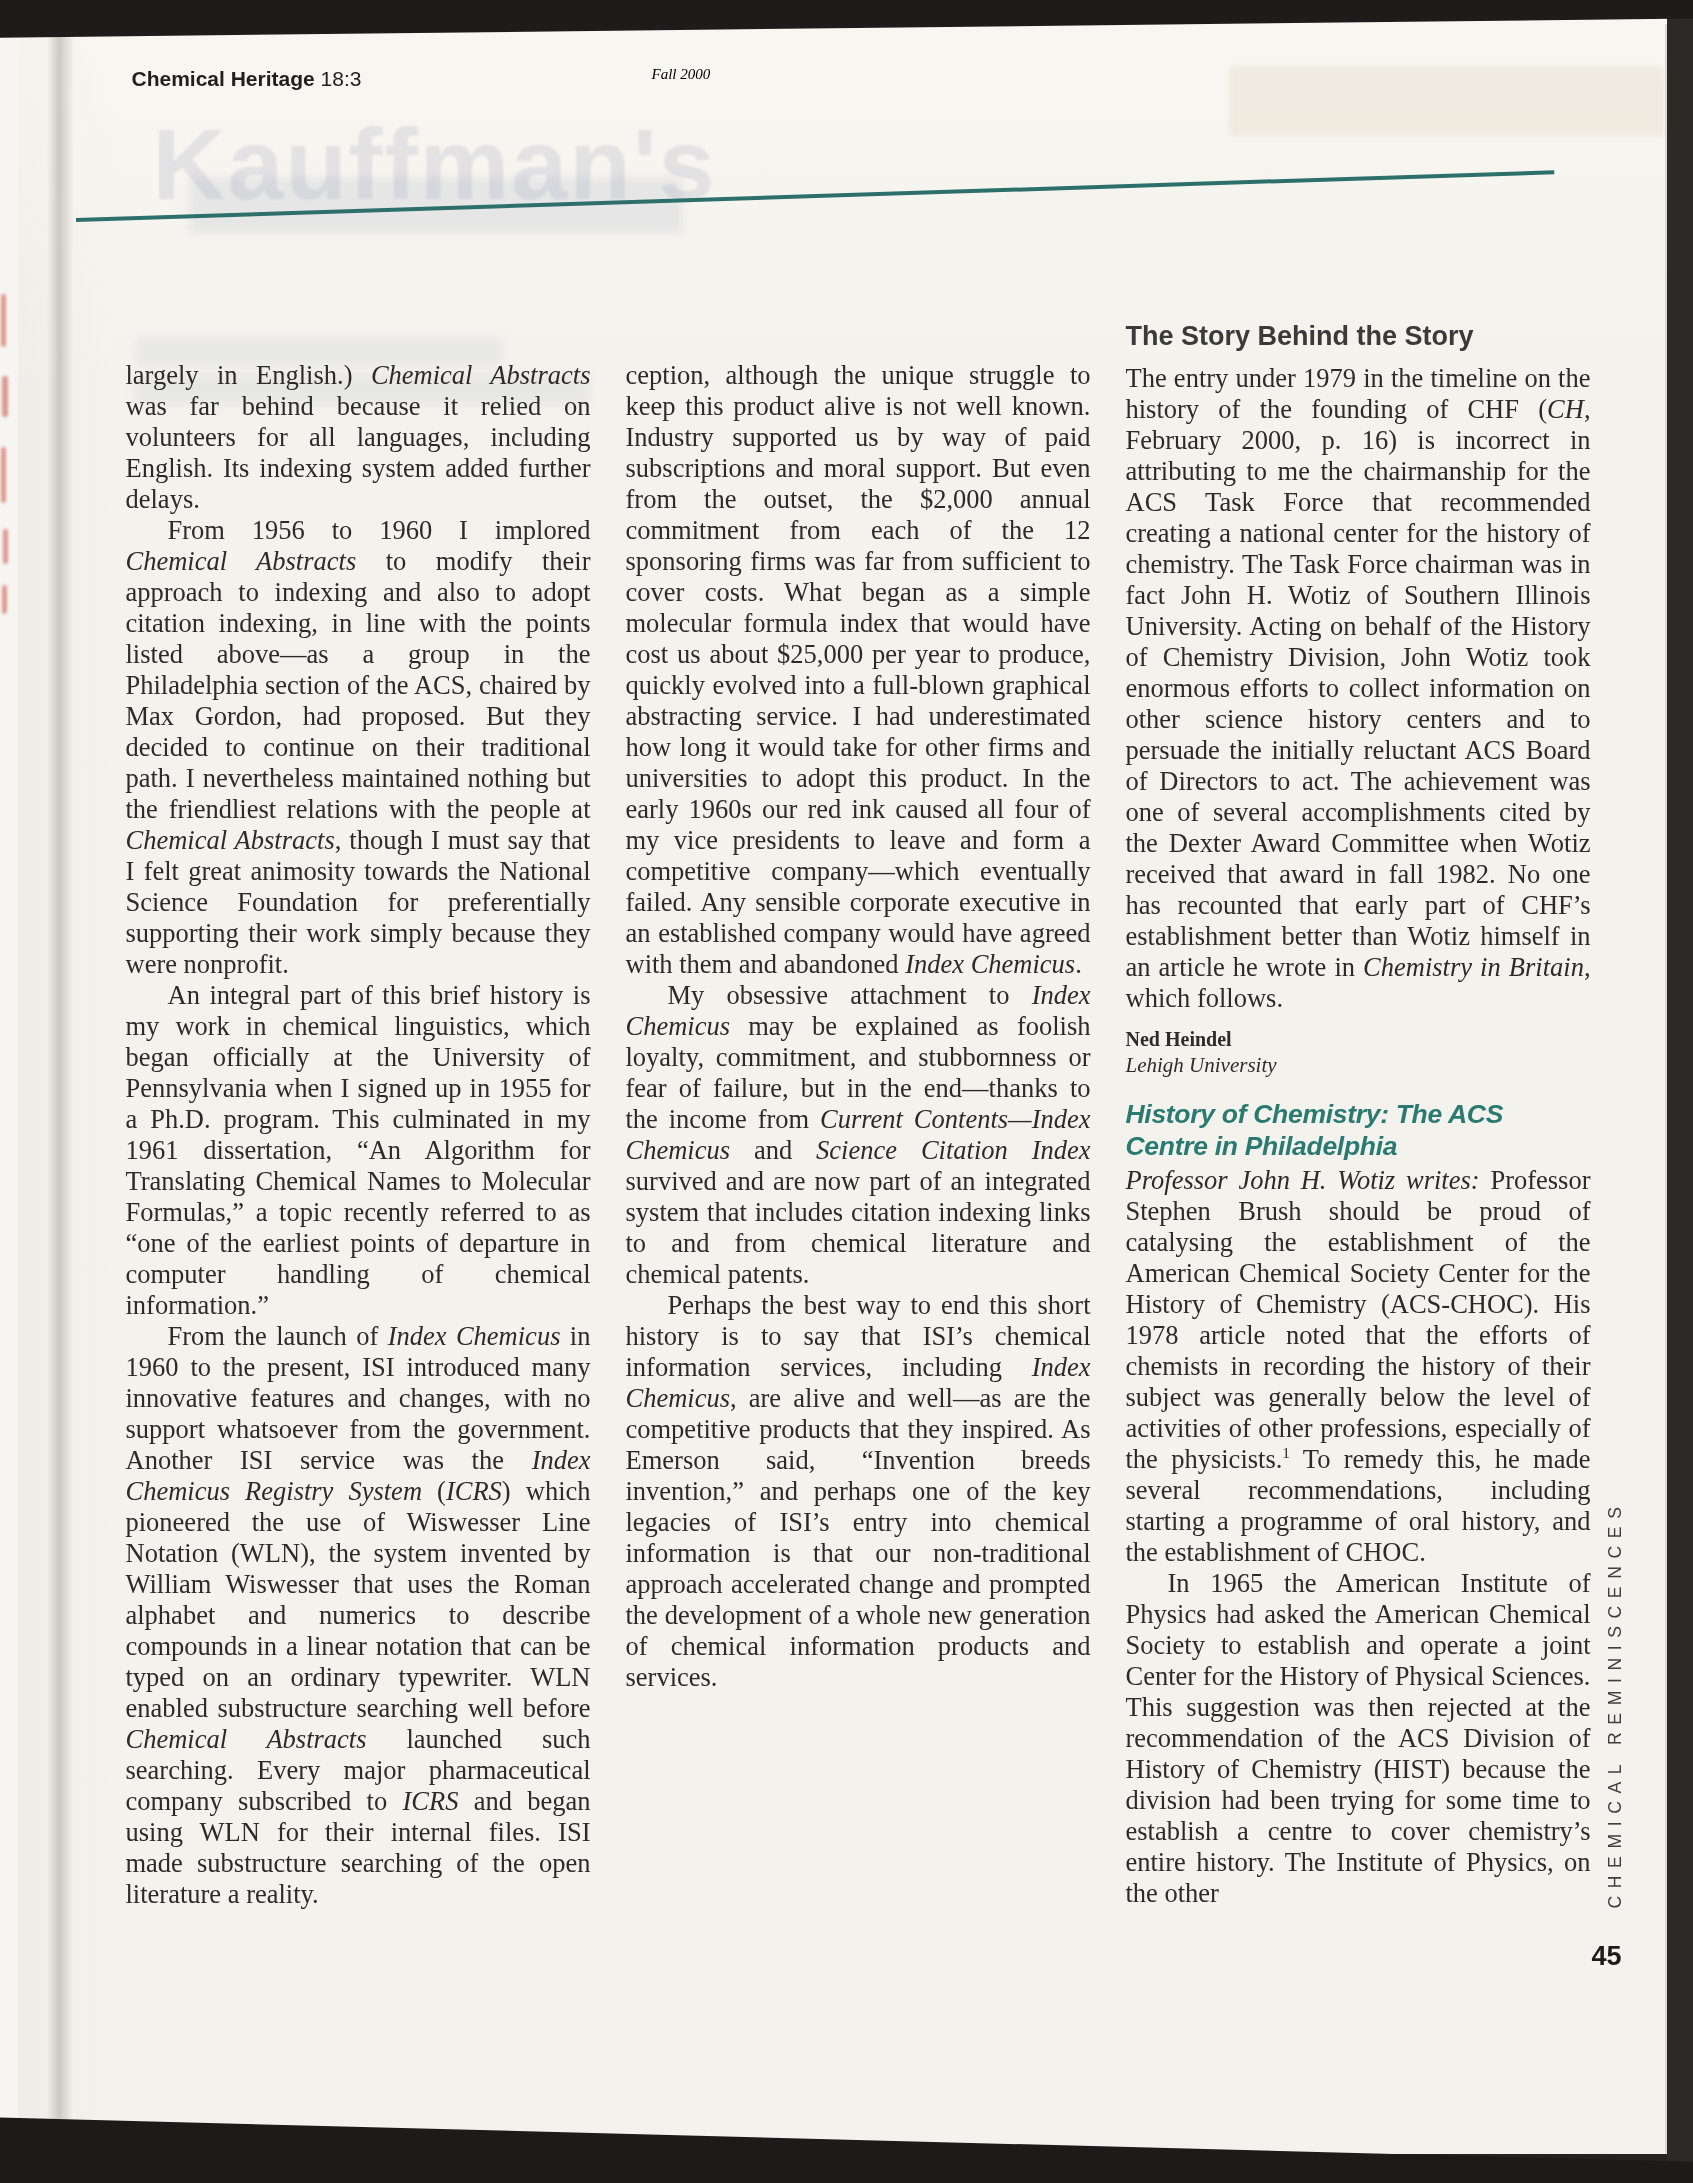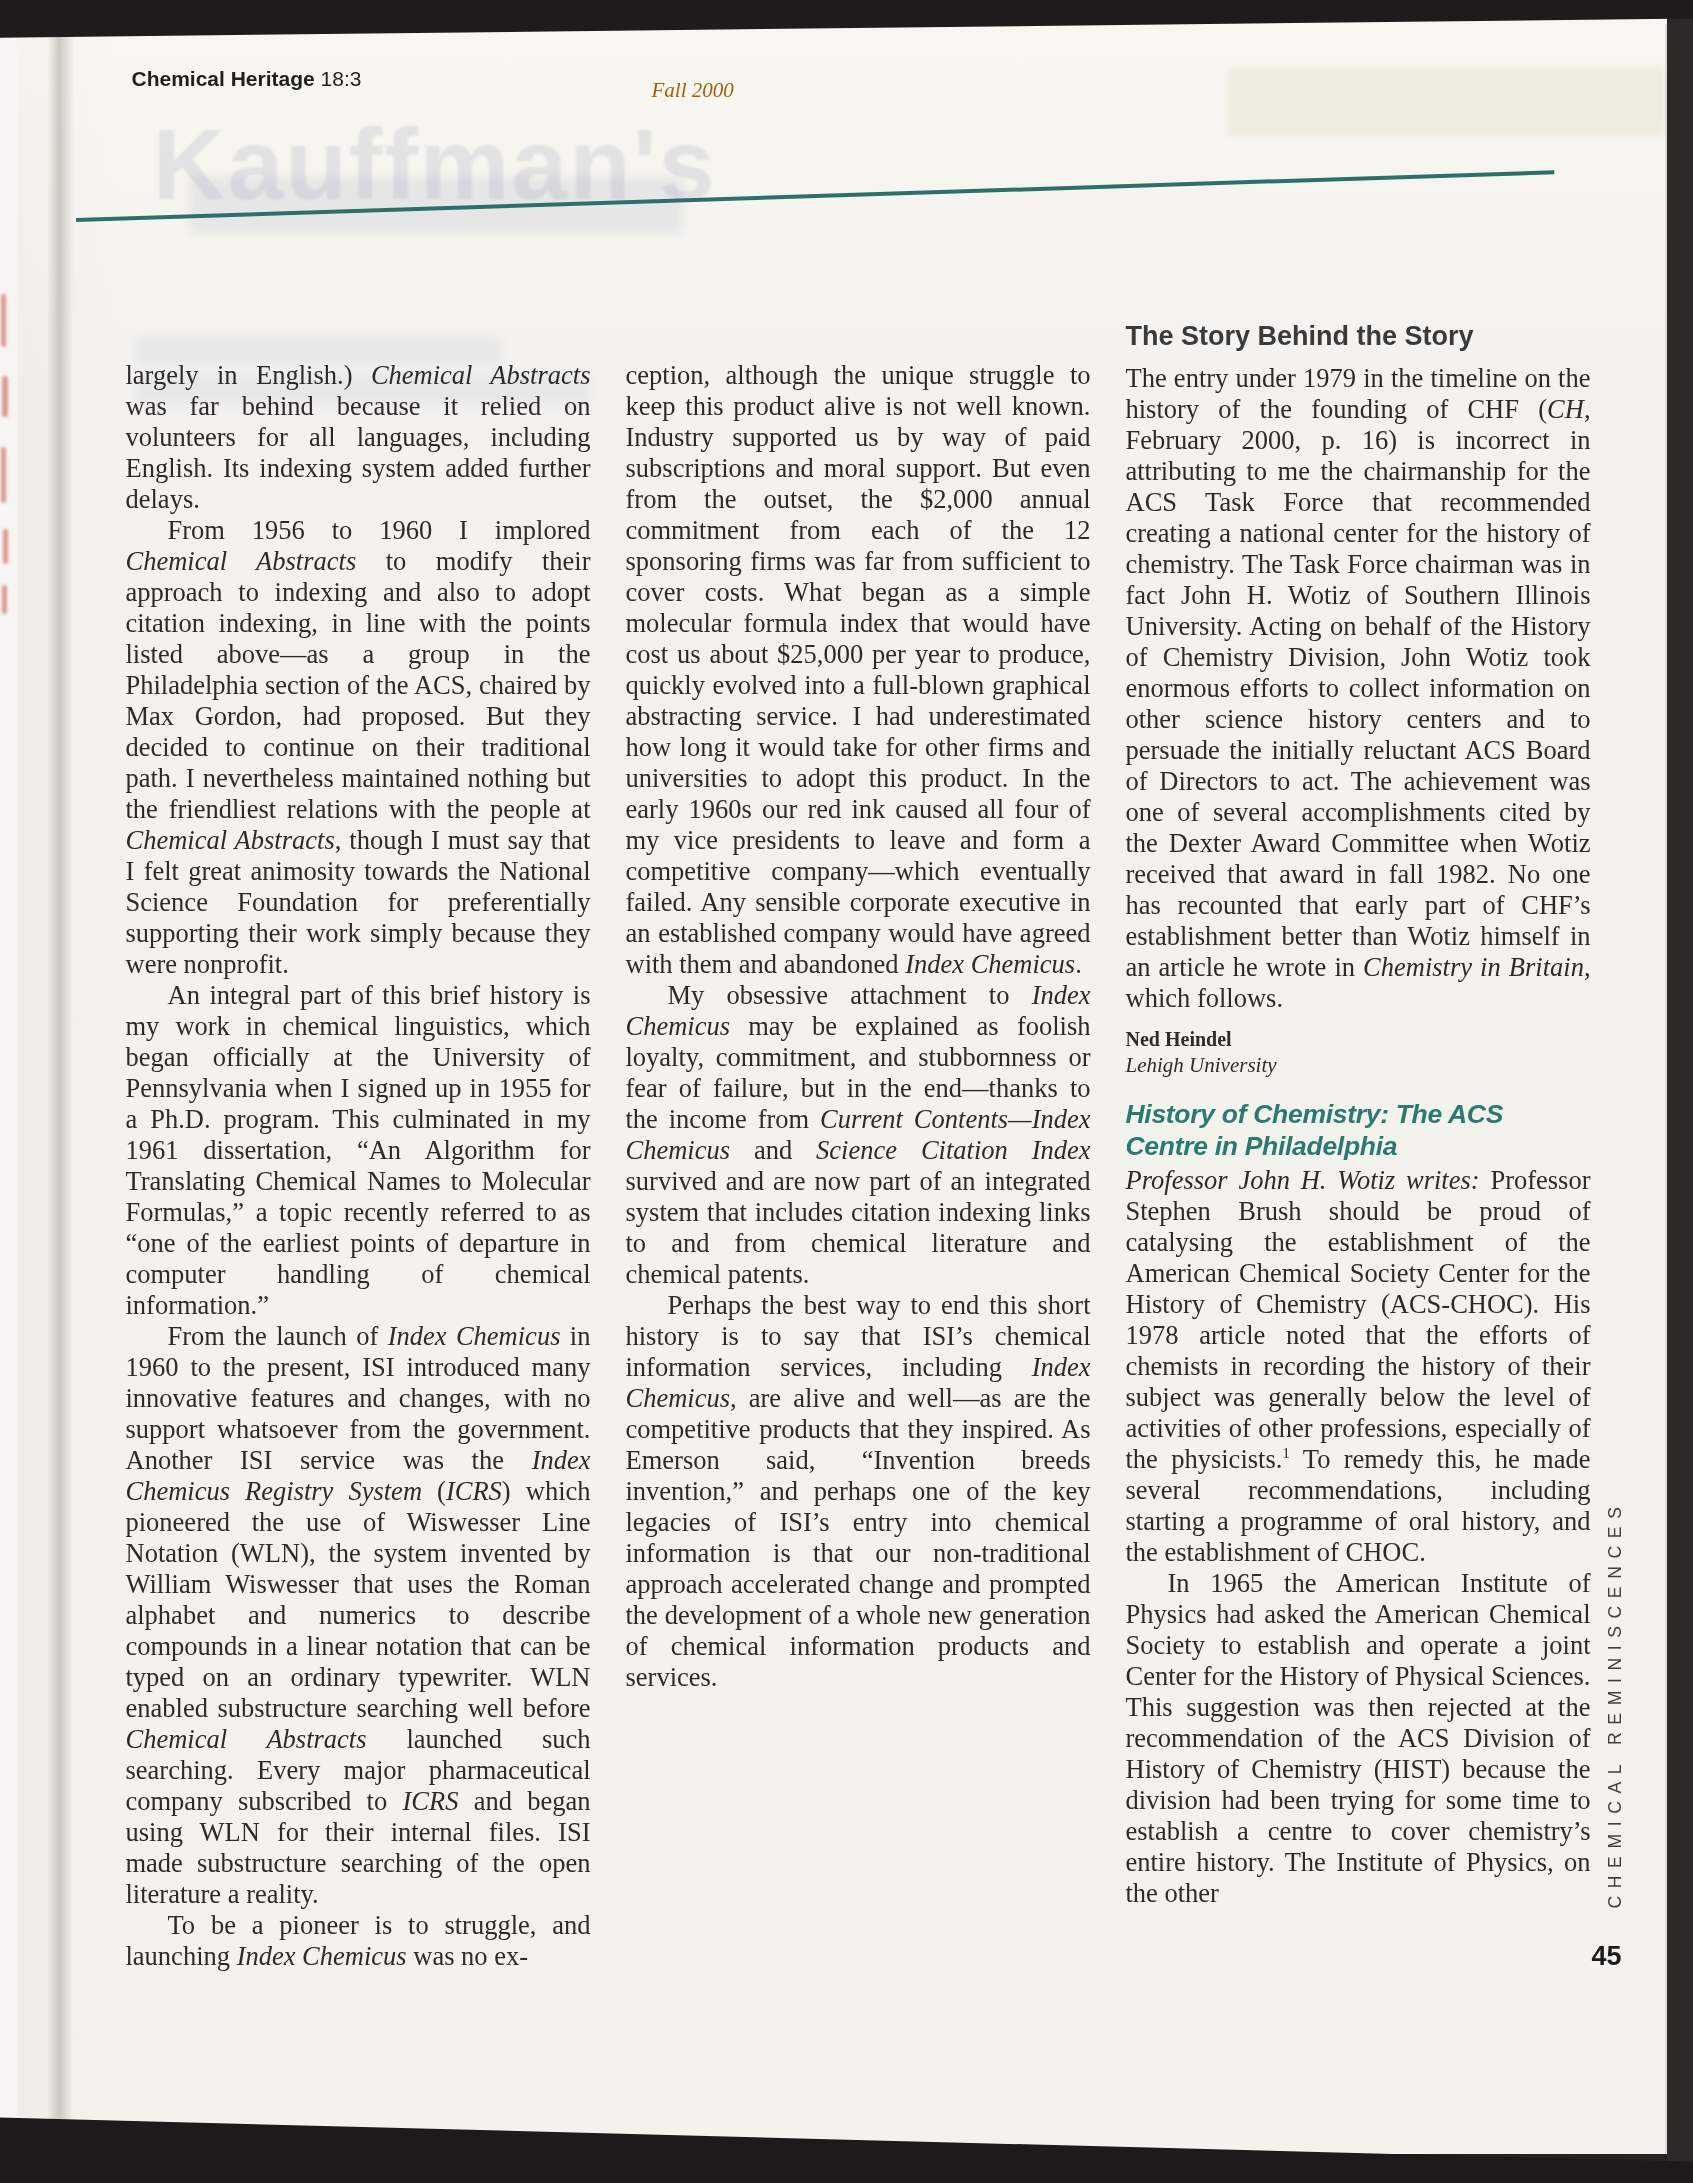--- a/index.html
+++ b/index.html
@@ -13,21 +13,21 @@
   .edge-bottom{position:absolute;left:-11.8px;top:2140px;width:1741px;height:82px;background:#1c1b19;transform:rotate(1.5deg);}
   .edge-right{position:absolute;right:0;top:0;width:27px;height:2183px;background:#2b2a27;}
   .edge-right-line{position:absolute;right:26px;top:23.5px;width:2.9px;height:2129px;background:#dcd9d3;}
   .left-strip{position:absolute;left:0;top:0;width:17.6px;height:2183px;background:#f6f5f2;}
   .spine-fold{position:absolute;left:47px;top:17.6px;width:27px;height:2147px;
     background:linear-gradient(90deg,rgba(210,207,200,0) 0%,rgba(196,193,186,.85) 45%,rgba(244,243,238,1) 100%);}
   .red-bleed{position:absolute;width:5.3px;background:rgba(196,62,48,.5);filter:blur(1.8px);border-radius:2.4px;}
   
   .hdr-left{position:absolute;left:115px;top:54px;font-family:"Liberation Sans",sans-serif;font-size:21px;color:#1f1f1f;white-space:nowrap;}
   .hdr-left b{font-weight:700;}
-  .hdr-season{position:absolute;left:635px;top:53px;font-family:"Liberation Serif",serif;font-style:italic;font-size:21px;color:#a16207;margin-top:12px;}
+  .hdr-season{position:absolute;left:635px;top:53px;font-family:"Liberation Serif",serif;font-style:italic;font-size:15px;color:#000000;}
   
   .ghost-title{position:absolute;left:136px;top:94px;font-family:"Liberation Sans",sans-serif;font-weight:700;font-size:101px;letter-spacing:1.8px;color:rgba(148,152,182,.20);white-space:nowrap;filter:blur(1.2px);}
   .ghost-bar{position:absolute;background:rgba(150,156,188,.15);filter:blur(4.7px);border-radius:3.5px;}
   .ghost-box-tr{position:absolute;left:1212px;top:54px;width:435px;height:69px;background:rgba(214,196,158,.20);filter:blur(2.4px);}
   
   .rule{position:absolute;left:59px;top:205px;width:1479px;height:3.5px;background:#2d6f6a;transform:rotate(-1.85deg);transform-origin:left center;}
   
   .col{position:absolute;width:465px;color:#2d2b28;font-size:26.5px;line-height:31px;text-align:justify;}
   #col1{left:109px;top:347px;}
   #col2{left:609px;top:347px;}
@@ -62,21 +62,20 @@
     <div class="hdr-left"><b>Chemical Heritage</b>&nbsp;<span>18:3</span></div>
     <div class="hdr-season">Fall 2000</div>
 
     <div class="rule"></div>
 
     <div class="col" id="col1">
         <p class="body-para">largely in English.) <i>Chemical Abstracts</i> was far behind because it relied on volunteers for all languages, including English. Its indexing system added further delays.</p>
         <p class="body-para indent">From 1956 to 1960 I implored <i>Chemical Abstracts</i> to modify their approach to indexing and also to adopt citation indexing, in line with the points listed above—as a group in the Philadelphia section of the ACS, chaired by Max Gordon, had proposed. But they decided to continue on their traditional path. I nevertheless maintained nothing but the friendliest relations with the people at <i>Chemical Abstracts</i>, though I must say that I felt great animosity towards the National Science Foundation for preferentially supporting their work simply because they were nonprofit.</p>
         <p class="body-para indent">An integral part of this brief history is my work in chemical linguistics, which began officially at the University of Pennsylvania when I signed up in 1955 for a Ph.D. program. This culminated in my 1961 dissertation, “An Algorithm for Translating Chemical Names to Molecular Formulas,” a topic recently referred to as “one of the earliest points of departure in computer handling of chemical information.”</p>
         <p class="body-para indent">From the launch of <i>Index Chemicus</i> in 1960 to the present, ISI introduced many innovative features and changes, with no support whatsoever from the government. Another ISI service was the <i>Index Chemicus Registry System</i> (<i>ICRS</i>) which pioneered the use of Wiswesser Line Notation (WLN), the system invented by William Wiswesser that uses the Roman alphabet and numerics to describe compounds in a linear notation that can be typed on an ordinary typewriter. WLN enabled substructure searching well before <i>Chemical Abstracts</i> launched such searching. Every major pharmaceutical company subscribed to <i>ICRS</i> and began using WLN for their internal files. ISI made substructure searching of the open literature a reality.</p>
-        <p class="body-para indent">To be a pioneer is to struggle, and launching <i>Index Chemicus</i> was no ex-</p>
       </div>
     <div class="col" id="col2">
         <p class="body-para">ception, although the unique struggle to keep this product alive is not well known. Industry supported us by way of paid subscriptions and moral support. But even from the outset, the $2,000 annual commitment from each of the 12 sponsoring firms was far from sufficient to cover costs. What began as a simple molecular formula index that would have cost us about $25,000 per year to produce, quickly evolved into a full-blown graphical abstracting service. I had underestimated how long it would take for other firms and universities to adopt this product. In the early 1960s our red ink caused all four of my vice presidents to leave and form a competitive company—which eventually failed. Any sensible corporate executive in an established company would have agreed with them and abandoned <i>Index Chemicus</i>.</p>
         <p class="body-para indent">My obsessive attachment to <i>Index Chemicus</i> may be explained as foolish loyalty, commitment, and stubbornness or fear of failure, but in the end—thanks to the income from <i>Current Contents—Index Chemicus</i> and <i>Science Citation Index</i> survived and are now part of an integrated system that includes citation indexing links to and from chemical literature and chemical patents.</p>
         <p class="body-para indent">Perhaps the best way to end this short history is to say that ISI’s chemical information services, including <i>Index Chemicus</i>, are alive and well—as are the competitive products that they inspired. As Emerson said, “Invention breeds invention,” and perhaps one of the key legacies of ISI’s entry into chemical information is that our non-traditional approach accelerated change and prompted the development of a whole new generation of chemical information products and services.</p>
       </div>
     <div class="col" id="col3">
         <p class="heading-dark">The Story Behind the Story</p>
         <p class="body-para">The entry under 1979 in the timeline on the history of the founding of CHF (<i>CH</i>, February 2000, p. 16) is incorrect in attributing to me the chairmanship for the ACS Task Force that recommended creating a national center for the history of chemistry. The Task Force chairman was in fact John H. Wotiz of Southern Illinois University. Acting on behalf of the History of Chemistry Division, John Wotiz took enormous efforts to collect information on other science history centers and to persuade the initially reluctant ACS Board of Directors to act. The achievement was one of several accomplishments cited by the Dexter Award Committee when Wotiz received that award in fall 1982. No one has recounted that early part of CHF’s establishment better than Wotiz himself in an article he wrote in <i>Chemistry in Britain</i>, which follows.</p>
         <p class="byline-name">Ned Heindel</p>

